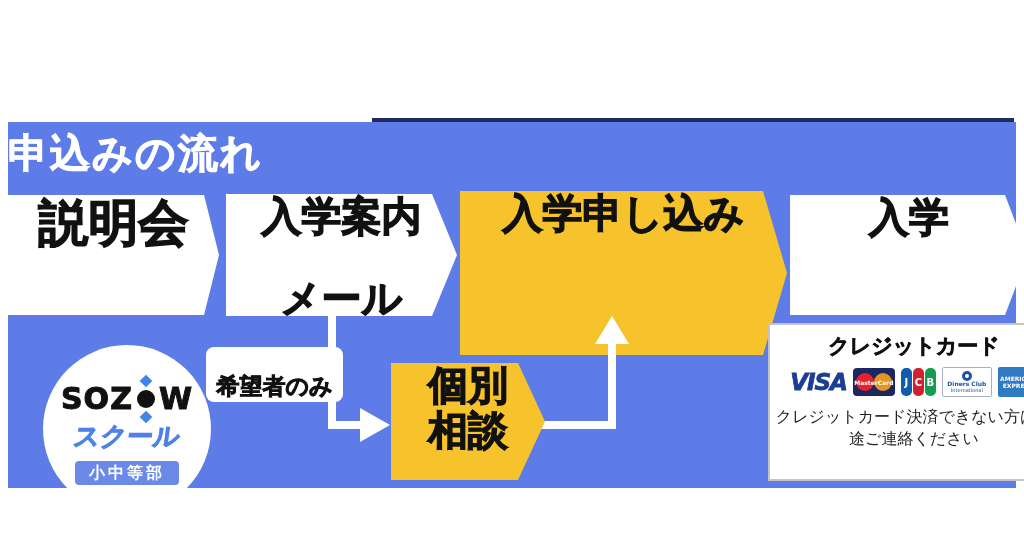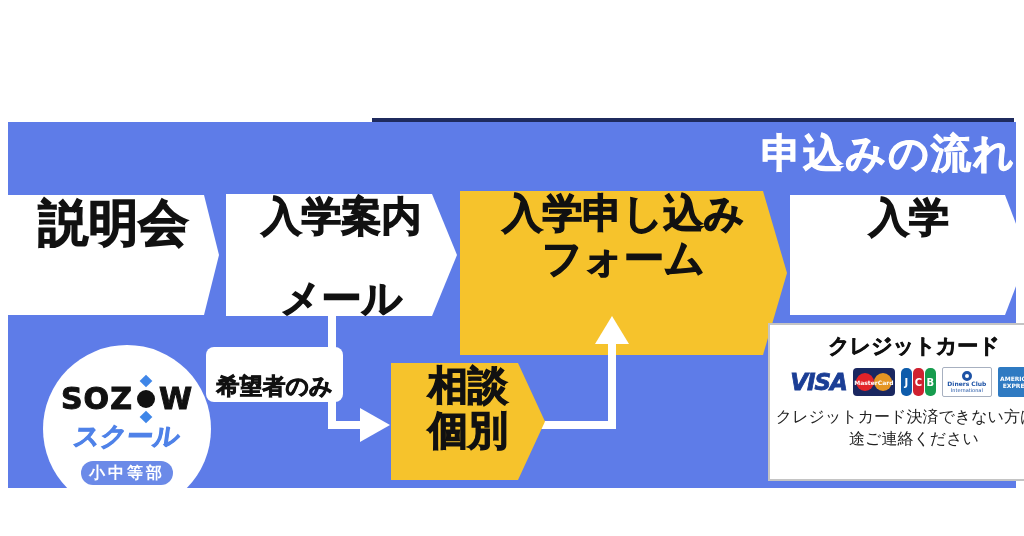--- a/index.html
+++ b/index.html
@@ -4,21 +4,21 @@
 <style>
   html,body{margin:0;padding:0;background:#fff;}
   *{box-sizing:border-box;}
   .stage{
     position:relative;width:1024px;height:536px;background:#fff;overflow:hidden;
     font-family:"DejaVu Sans","Liberation Sans",sans-serif;color:#111;
   }
   .topline{position:absolute;left:372px;top:118px;width:642px;height:4px;background:#1f2b5e;}
   .banner{position:absolute;left:8px;top:122px;width:1008px;height:366px;background:#5e7ce8;}
   .flow-title{
-    position:absolute;left:0;top:4px;width:100%;text-align:right;
+    position:absolute;left:0;top:4px;width:100%;text-align:left;
     font-size:40px;font-weight:800;color:#fff;letter-spacing:2px;
     -webkit-text-stroke:1px #fff;
   }
   .chev{
     position:absolute;display:flex;flex-direction:column;
     align-items:center;text-align:center;font-weight:900;color:#111;line-height:1.12;
     -webkit-text-stroke:1.3px #111;
   }
   .chev.white{background:#fff;}
   .chev.yellow{background:#f6c32c;}
@@ -53,21 +53,21 @@
   }
   .brand-row{display:flex;align-items:center;font-size:30px;font-weight:900;letter-spacing:1px;
     color:#111;-webkit-text-stroke:1px #111;margin-top:8px;justify-content:center;}
   .dot-unit{position:relative;width:22px;height:22px;margin:0 2px;display:inline-block;}
   .dot{position:absolute;left:2px;top:2px;width:18px;height:18px;border-radius:50%;background:#111;}
   .caret{position:absolute;left:6px;width:10px;height:10px;background:#3f86e8;transform:rotate(45deg) scale(0.9);}
   .caret.up{top:-12px;}
   .caret.down{bottom:-12px;}
   .school-text{font-size:26px;font-weight:900;color:#4f82e8;transform:skewX(-8deg);
     margin-top:3px;-webkit-text-stroke:1px #4f82e8;}
-  .division-bar{margin-top:7px;width:92px;height:24px;background:#6b8ae8;border-radius:12px;
+  .division-bar{margin-top:7px;width:104px;height:24px;background:#6b8ae8;border-radius:4px;
     display:flex;align-items:center;justify-content:center;font-size:16px;font-weight:700;
     color:#fff;letter-spacing:3px;}
   
   .paybox{position:absolute;left:760px;top:201px;width:292px;height:158px;background:#fff;
     border:2px solid #c4c4c4;}
   .pay-title{margin-top:7px;text-align:center;font-size:21px;font-weight:800;color:#111;
     -webkit-text-stroke:0.6px #111;}
   .cards-row{margin-top:6px;height:32px;display:flex;align-items:center;justify-content:center;gap:6px;}
   .visa{font-size:23px;font-weight:900;font-style:italic;color:#1b3e95;letter-spacing:-1px;
     -webkit-text-stroke:0.8px #1b3e95;}
@@ -101,40 +101,39 @@
 
     <div class="chev white chev1">
       <span>説明会</span>
     </div>
     <div class="chev white chev2">
       <span>入学案内</span>
       <span>メール</span>
     </div>
     <div class="chev yellow chev3">
       <span>入学申し込み</span>
-      <span>フォーム</span>
     </div>
     <div class="chev white chev4">
       <span>入学</span>
     </div>
 
     <div class="cline v1"></div>
     <div class="cline h1"></div>
     <div class="arrow-right"></div>
     <div class="cline h2"></div>
     <div class="cline v2"></div>
     <div class="arrow-up"></div>
 
     <div class="notebox">
       <span>希望者のみ</span>
     </div>
 
     <div class="chev yellow chev5">
+      <span>個別</span>
       <span>相談</span>
-      <span>個別</span>
     </div>
 
     <div class="logo-circle">
       <div class="brand-row">
         <span>SOZ</span>
         <span class="dot-unit">
           <span class="caret up"></span>
           <span class="dot"></span>
           <span class="caret down"></span>
         </span>

